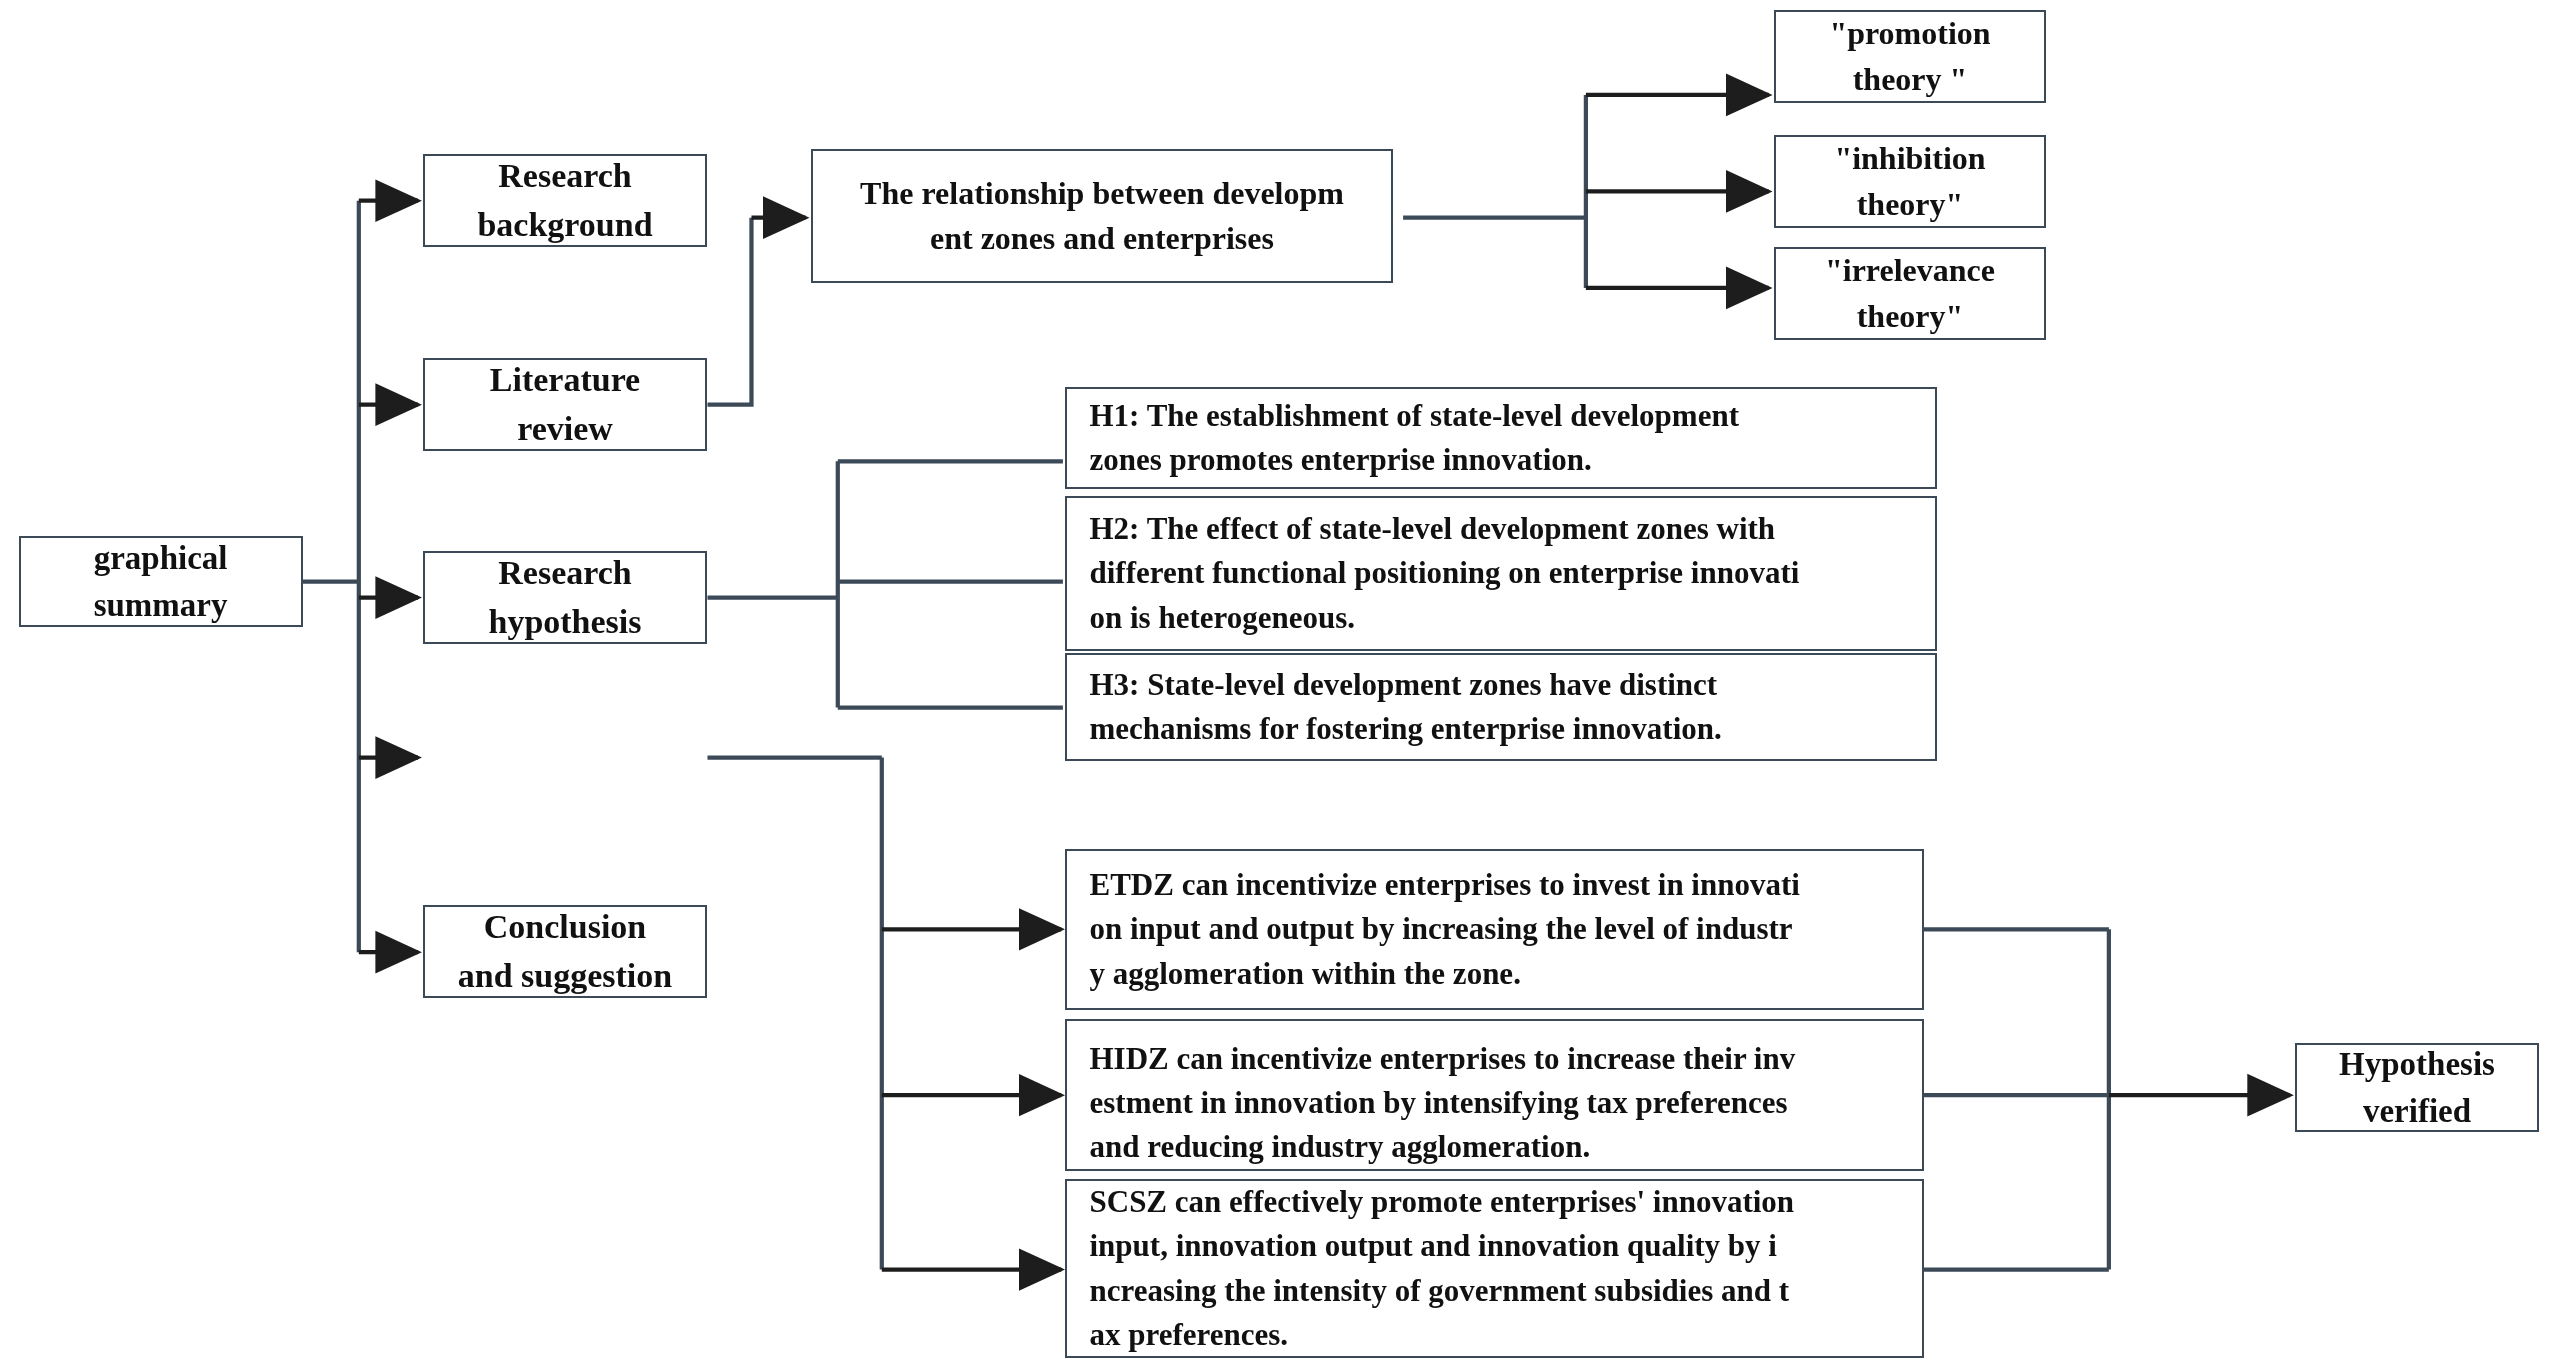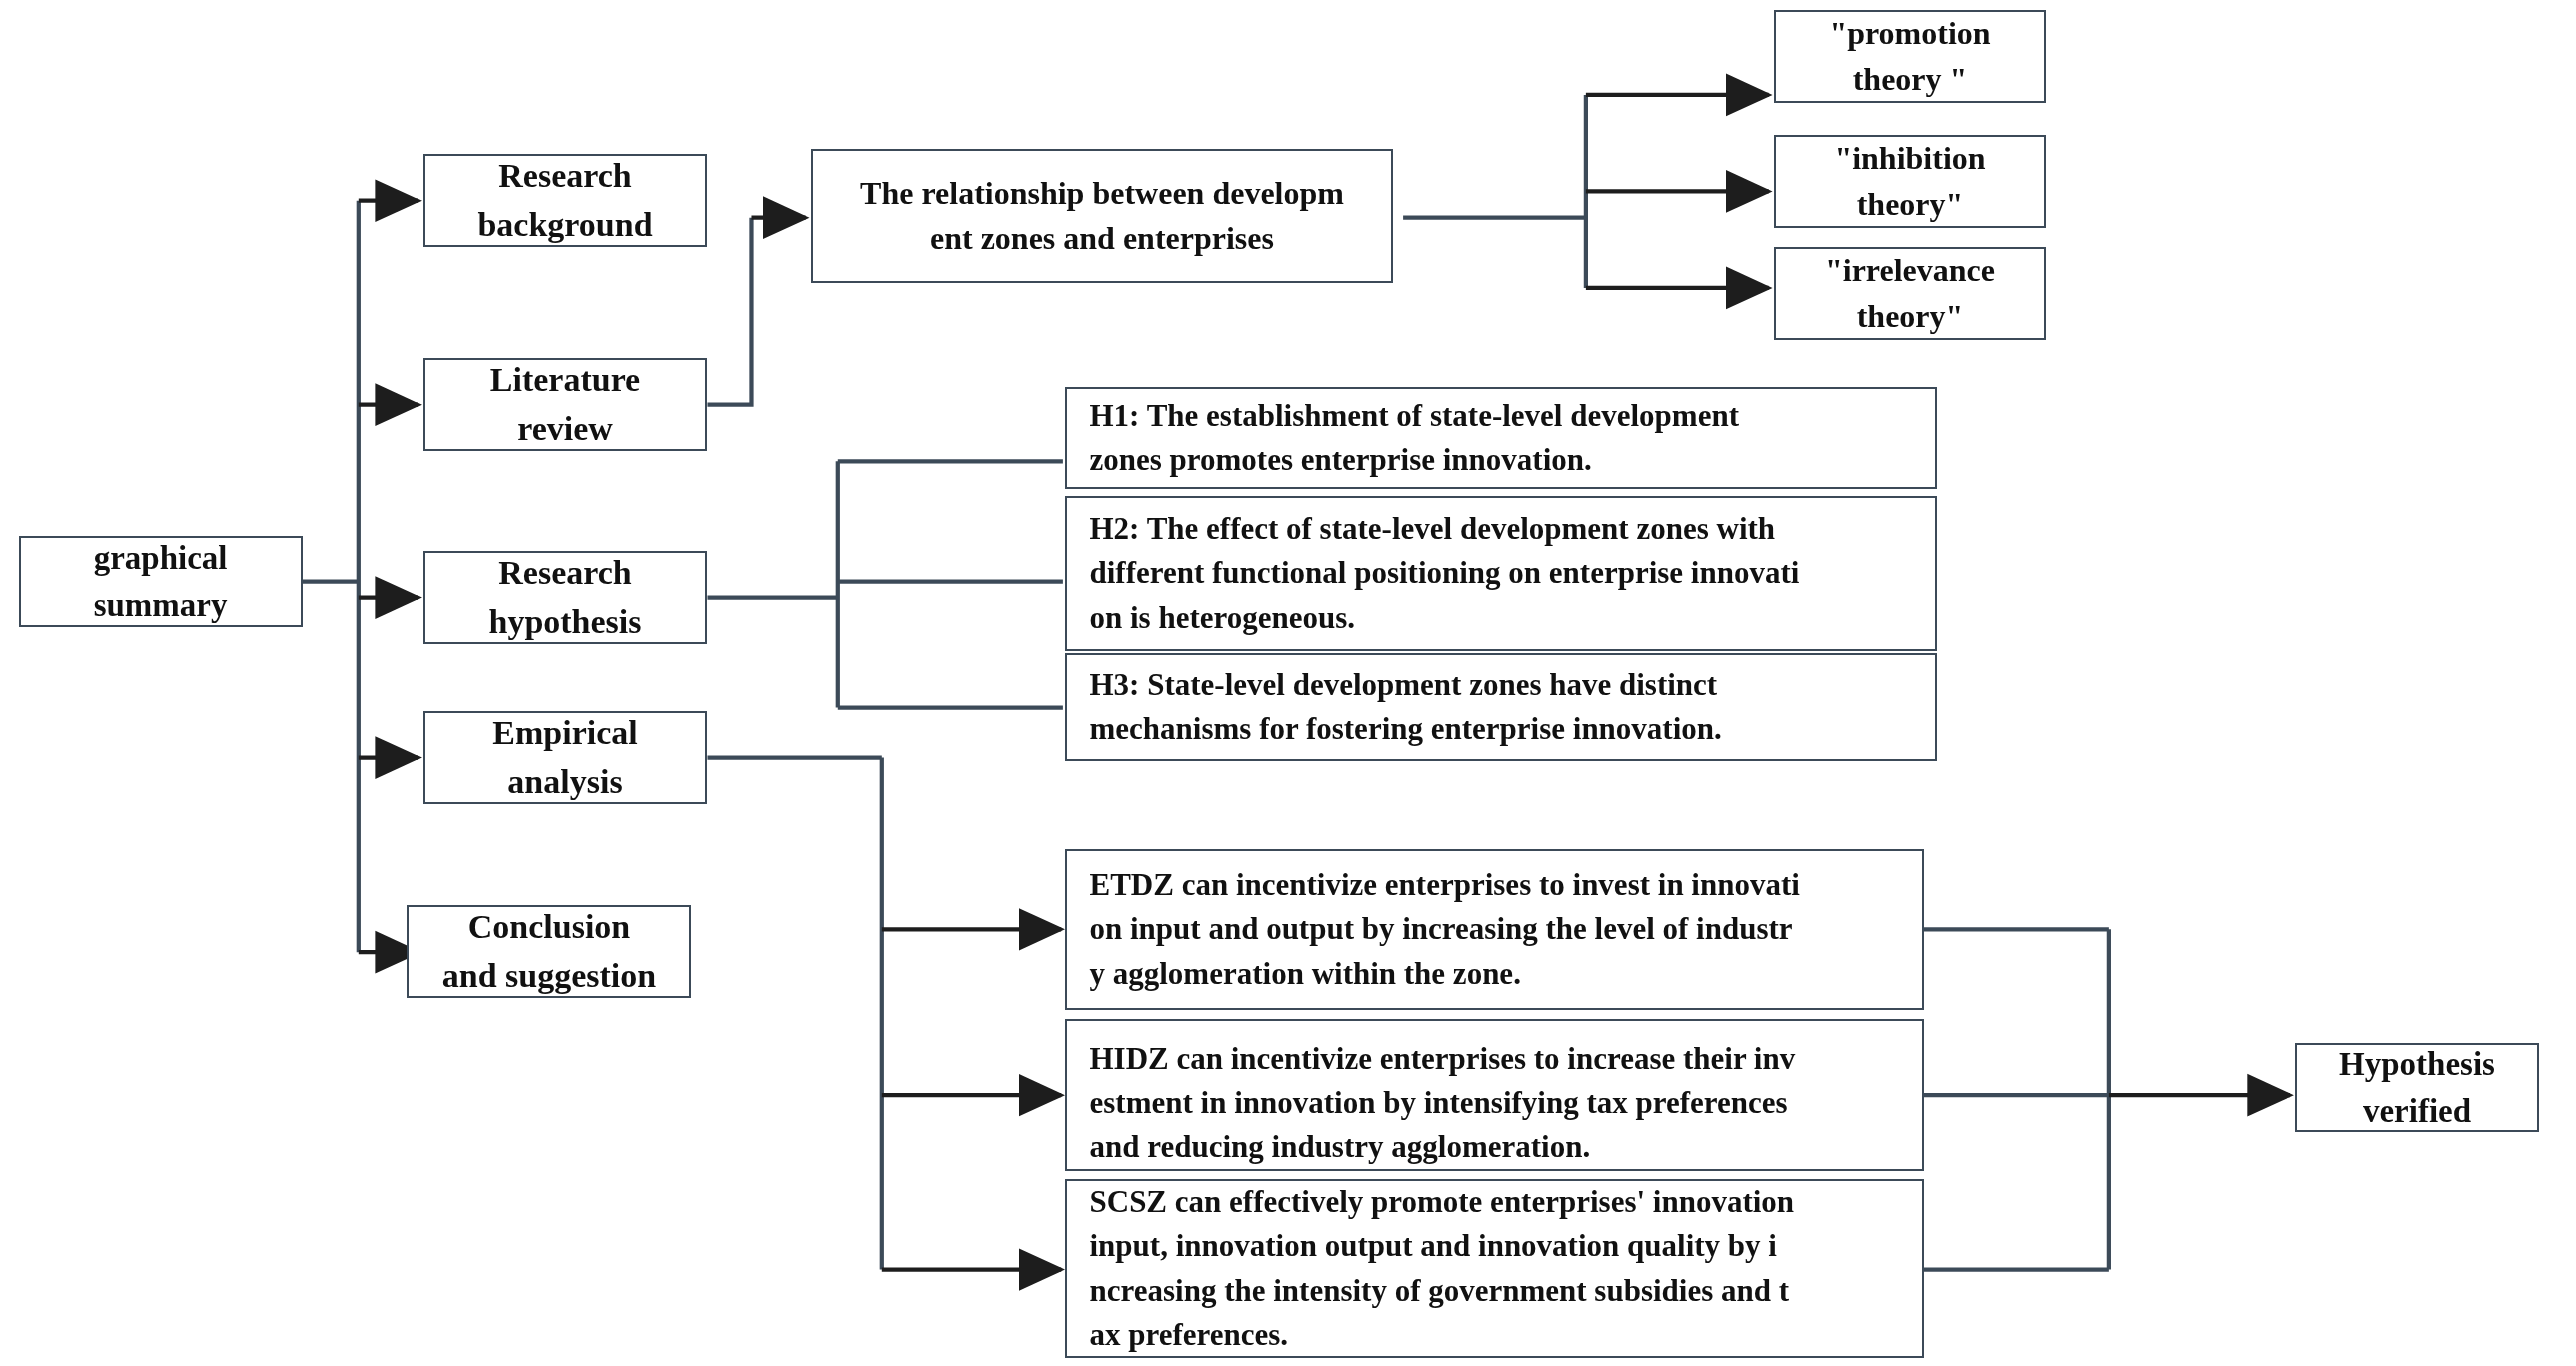--- a/index.html
+++ b/index.html
@@ -55,21 +55,21 @@
     padding-left: 13.5px;
     padding-right: 6.8px;
     margin-left: 9px;
   }
   .n-root      { left: 18.6px;   top: 536px;  width: 284px; height: 91px; font-size: 33px; }
   .n-l2        { width: 284px; height: 93px; font-size: 34px; }
   .n-bg        { left: 423px;  top: 154px;  }
   .n-lit       { left: 423px;  top: 358px;  }
   .n-hyp       { left: 423px;  top: 551px;  }
   .n-emp       { left: 423px;  top: 711px;  }
-  .n-con       { left: 407px;  top: 905px; }
+  .n-con       { left: 423px;  top: 905px; }
   .n-rel       { left: 811px;  top: 149px;  width: 582px; height: 134px; font-size: 32px; }
   .n-theory    { left: 1774px; width: 272px; font-size: 32px; }
   .n-th1       { top: 10.2px;  height: 93px; }
   .n-th2       { top: 135px; height: 93px; }
   .n-th3       { top: 247px; height: 93px; }
   .n-hyp-box   { left: 1065px; width: 872px; font-size: 31px; }
   .n-h1        { top: 387px;  height: 102px; }
   .n-h2        { top: 496px;  height: 155px; }
   .n-h3        { top: 653px;  height: 108px; }
   .n-mech      { left: 1065px; width: 859px; font-size: 31px; }
@@ -161,24 +161,20 @@
 background</span>
   </div>
   <div class="node center n-l2 n-lit">
     <span class="txt">Literature
 review</span>
   </div>
   <div class="node center n-l2 n-hyp">
     <span class="txt">Research
 hypothesis</span>
   </div>
-  <div class="node center n-l2 n-emp">
-    <span class="txt">Empirical
-analysis</span>
-  </div>
   <div class="node center n-l2 n-con">
     <span class="txt">Conclusion
 and suggestion</span>
   </div>
 
   <div class="node center n-rel">
     <span class="txt">The relationship between developm
 ent zones and enterprises</span>
   </div>
 

